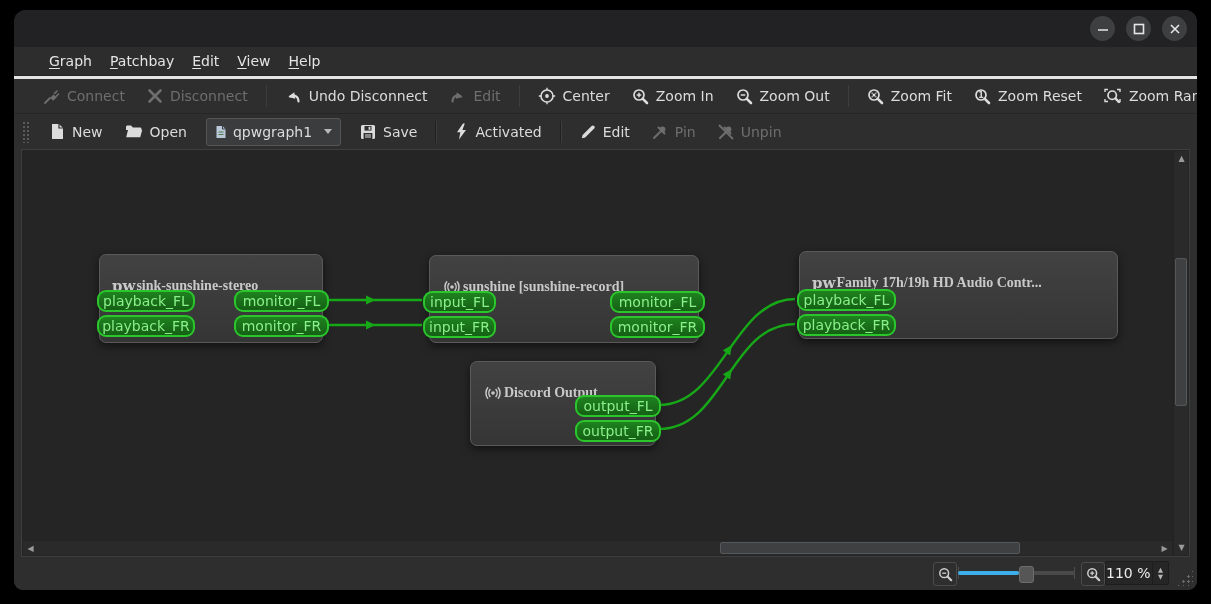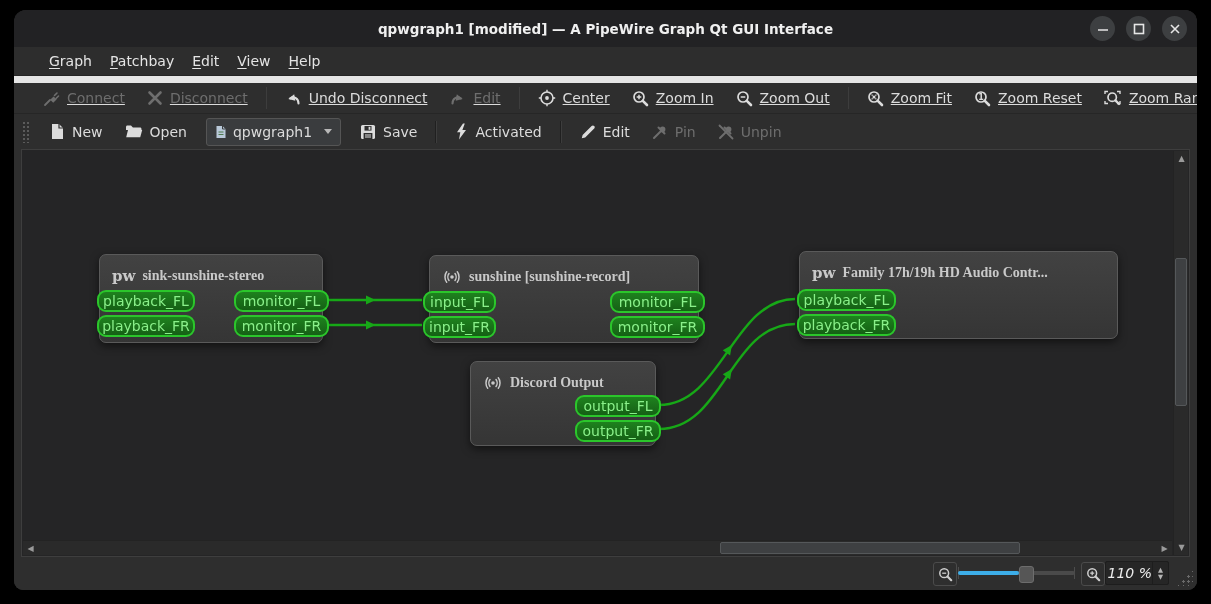--- a/index.html
+++ b/index.html
@@ -16,21 +16,21 @@
           align-items:center;justify-content:center;color:#e6e6e6;cursor:default;}
   
   .menubar{position:absolute;left:0;top:37px;width:100%;height:29px;background:#2d2d2d;
            display:flex;align-items:center;padding-left:26px;box-sizing:border-box;
            border-bottom:1px solid #242424;}
   .menu-item{display:inline-block;padding:3px 9px;font-size:14px;color:#e4e4e4;}
   .menu-item::first-letter{text-decoration:underline;text-underline-offset:2px;}
   
   .toolbar{position:absolute;left:0;width:100%;background:#2e2e2e;display:flex;
            align-items:center;box-sizing:border-box;}
-  .tb1{top:66px;height:37px;border-top:7px solid #e5e5e5;text-decoration:underline;}
+  .tb1{top:66px;height:37px;border-top:3px solid #e5e5e5;}
   .tb2{top:103px;height:36px;border-top:1px solid #262626;}
   .handle{width:7px;height:22px;margin:0 10px 0 8px;
           background-image:radial-gradient(#5b5b5b 1px, transparent 1.2px);
           background-size:4px 4px;}
   .tbtn{display:flex;align-items:center;gap:7px;font-size:14px;padding:5px 11px;
         color:var(--enabled-text,#dcdcdc);white-space:nowrap;}
   .tbtn.disabled{color:var(--disabled-text,#6e6e6e);}
   .tbtn svg{flex:0 0 auto;}
   .tsep{width:1px;height:22px;background:#202020;border-right:1px solid #3d3d3d;margin:0 7px;}
   .combo{display:flex;align-items:center;gap:6px;height:26px;padding:0 8px;margin:0 8px;
@@ -38,21 +38,21 @@
   .combo-arrow{width:0;height:0;border-left:4.5px solid transparent;border-right:4.5px solid transparent;
                border-top:5px solid #b8b8b8;margin-left:6px;}
   
   .canvas{position:absolute;left:7px;top:139px;width:1169px;height:408px;background:#252526;
           border:1px solid #3e3e3e;box-sizing:border-box;}
   .wires{position:absolute;left:0;top:0;z-index:1;}
   .wire{fill:none;stroke:var(--wire,#17a817);stroke-width:2.4;}
   .wire-arrow{fill:var(--wire,#17a817);}
   .node{position:absolute;z-index:2;background:linear-gradient(180deg,#424242,#353535);
         border:1px solid #5a5a5a;border-radius:7px;box-shadow:0 3px 8px rgba(0,0,0,.55);}
-  .node-header{display:flex;align-items:center;gap:7px;padding:13px 10px 0 12px;}
+  .node-header{display:flex;align-items:center;gap:1px;padding:23px 10px 0 12px;}
   .node-title{font-size:14px;font-weight:bold;color:var(--node-title,#c9c9c9);white-space:nowrap;
               overflow:hidden;font-family:Liberation Serif, serif;}
   .pw-glyph{font-family:"DejaVu Serif",serif;font-weight:bold;font-size:15px;color:#c9c9c9;
             line-height:1;}
   .port{position:absolute;height:22px;box-sizing:border-box;border:2px solid var(--port-border,#2bc62b);
         border-radius:9px;background:linear-gradient(180deg,#1e821e,#156015);
         color:var(--port-text,#8af08a);font-size:14px;line-height:18px;text-align:center;
         overflow:hidden;white-space:nowrap;}
   
   .vscroll{position:absolute;top:1px;right:1px;width:15px;bottom:1px;background:#2a2a2a;
@@ -67,35 +67,34 @@
   .statusbar{position:absolute;left:0;bottom:0;width:100%;height:33px;background:#2e2e2e;}
   .sb-btn{position:absolute;width:22px;height:22px;top:5px;border:1px solid #4b4b4b;border-radius:3px;
           display:flex;align-items:center;justify-content:center;color:#cfcfcf;}
   .slider-track{position:absolute;top:14px;height:4px;border-radius:2px;background:#4a4a4a;}
   .slider-fill{position:absolute;top:14px;height:4px;border-radius:2px;background:var(--slider-accent,#3daee9);}
   .slider-handle{position:absolute;top:9px;width:13px;height:15px;background:#565656;
                  border:1px solid #6d6d6d;border-radius:3px;}
   .slider-tick{position:absolute;top:10px;width:1px;height:12px;background:#4d4d4d;}
   .spinbox{position:absolute;left:1091px;top:4px;width:64px;height:24px;background:#262626;
            border:1px solid #1d1d1d;border-radius:2px;display:flex;align-items:center;box-sizing:border-box;}
-  .spin-value{flex:1;text-align:right;font-size:14px;color:#ececec;font-style:italic;}
+  .spin-value{flex:1;text-align:left;font-size:14px;color:#ececec;}
   .spin-arrows{width:15px;display:flex;flex-direction:column;align-items:center;gap:1px;
                border-left:1px solid #1d1d1d;height:100%;justify-content:center;color:#b5b5b5;}
   .spin-arrows span{font-size:6.5px;line-height:6px;}
   .grip{position:absolute;right:4px;bottom:4px;width:17px;height:17px;
         background-image:radial-gradient(#6a6a6a 1.2px, transparent 1.4px);
         background-size:5px 5px;clip-path:polygon(100% 0,100% 100%,0 100%);}
 </style>
 </head>
 <body>
 
 <div class="window">
 
   <div class="titlebar">
-    <div class="title">qpwgraph1 [modified] — A PipeWire Graph Qt GUI Interface</div>
     <div class="winbtns">
       <div class="winbtn">
         <svg width="24" height="24">
             <path d="M7 13h10" stroke="currentColor" stroke-width="1.6" fill="none"></path>
           </svg>
       </div>
       <div class="winbtn">
         <svg width="24" height="24">
             <rect x="7.5" y="7.5" width="9" height="9" stroke="currentColor" stroke-width="1.6" fill="none"></rect>
           </svg>

